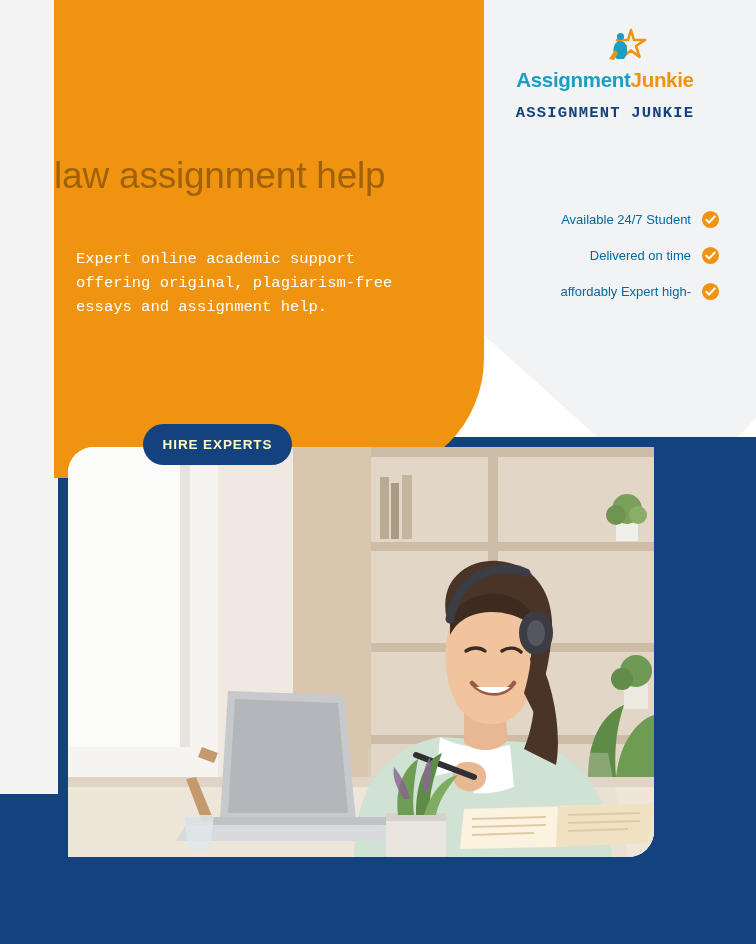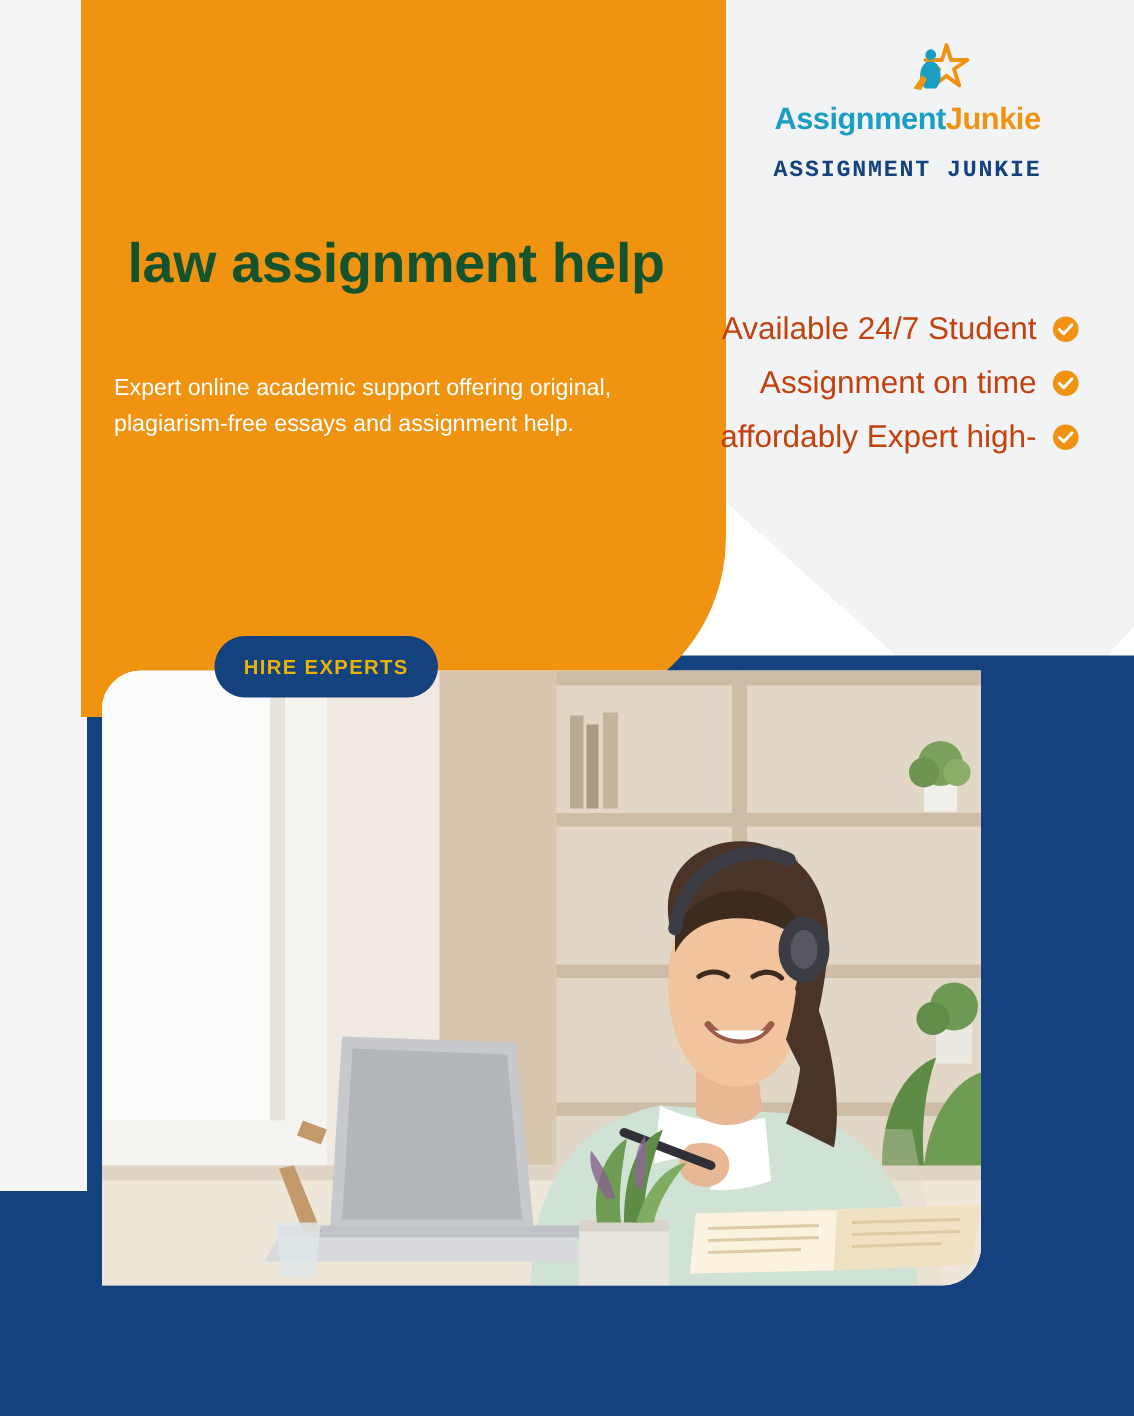--- a/index.html
+++ b/index.html
@@ -72,47 +72,47 @@
     width: 430px;
     height: 478px;
     background: #ef9310;
     border-bottom-right-radius: 120px;
   }
   .hero-title {
     position: absolute;
     left: 54px;
     top: 155px;
     width: 470px;
-    color: #14532d;
+    color: #a16207;
     font-size: 37px;
-    font-weight: bold;
+    font-weight: normal;
     letter-spacing: -0.2px;
     line-height: 1.15;
     z-index: 6;
-    padding-left: 31px;
   }
   .hero-sub {
     position: absolute;
     left: 76px;
     top: 247px;
     width: 350px;
     color: #ffffff;
     font-size: 15.5px;
     line-height: 1.55;
     z-index: 6;
+    font-family: Liberation Mono, monospace;
   }
   .cta-button {
     position: absolute;
     left: 143px;
     top: 424px;
     width: 149px;
     height: 41px;
     background: #14427e;
     border-radius: 21px;
-    color: #eab308;
+    color: #fef9c3;
     font-size: 13.5px;
     font-weight: bold;
     letter-spacing: 0.9px;
     display: flex;
     align-items: center;
     justify-content: center;
     border: none;
     cursor: pointer;
     z-index: 7;
   }
@@ -158,22 +158,22 @@
   }
   .feature-row {
     display: flex;
     align-items: center;
     justify-content: flex-end;
     gap: 10px;
     margin-bottom: 14px;
     height: 22px;
   }
   .feature-text {
-    color: #c2410c;
-    font-size: 21px;
+    color: #0369a1;
+    font-size: 13px;
     line-height: 1;
     white-space: nowrap;
   }
   .check-icon {
     width: 19px;
     height: 19px;
     flex: 0 0 19px;
   }
   
   .photo {
@@ -224,21 +224,21 @@
 
   <div class="features">
     <div class="feature-row">
       <span class="feature-text">Available 24/7 Student</span>
       <svg class="check-icon" viewBox="0 0 20 20">
         <circle cx="10" cy="10" r="9" fill="#ef9310"></circle>
         <path d="M5.6 10.2 L8.6 13.1 L14.4 6.9" fill="none" stroke="#ffffff" stroke-width="2.1" stroke-linecap="round" stroke-linejoin="round"></path>
       </svg>
     </div>
     <div class="feature-row">
-      <span class="feature-text">Assignment on time</span>
+      <span class="feature-text">Delivered on time</span>
       <svg class="check-icon" viewBox="0 0 20 20">
         <circle cx="10" cy="10" r="9" fill="#ef9310"></circle>
         <path d="M5.6 10.2 L8.6 13.1 L14.4 6.9" fill="none" stroke="#ffffff" stroke-width="2.1" stroke-linecap="round" stroke-linejoin="round"></path>
       </svg>
     </div>
     <div class="feature-row">
       <span class="feature-text">affordably Expert high-</span>
       <svg class="check-icon" viewBox="0 0 20 20">
         <circle cx="10" cy="10" r="9" fill="#ef9310"></circle>
         <path d="M5.6 10.2 L8.6 13.1 L14.4 6.9" fill="none" stroke="#ffffff" stroke-width="2.1" stroke-linecap="round" stroke-linejoin="round"></path>

